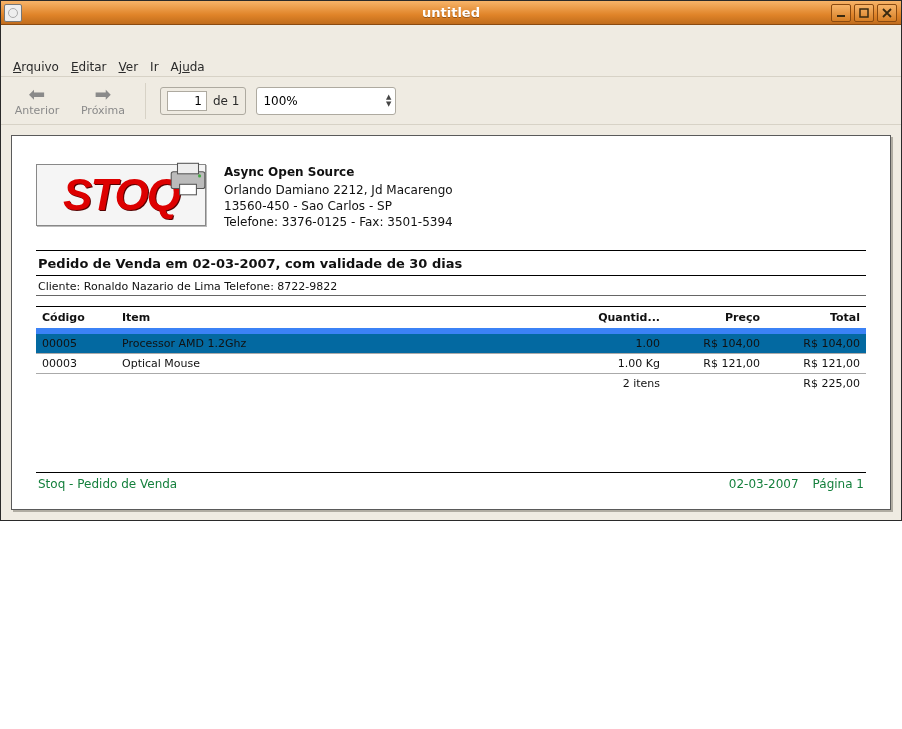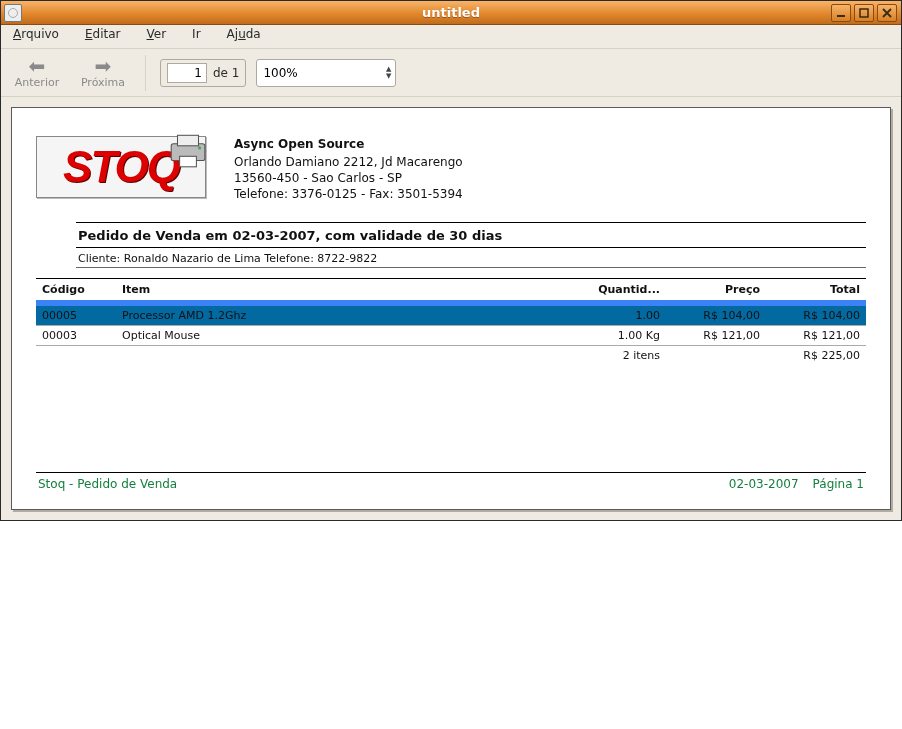--- a/index.html
+++ b/index.html
@@ -8,47 +8,47 @@
   .window { width: 902px; height: 521px; border: 1px solid #2a2a2a; background: #efebe2; display: flex; flex-direction: column; position: relative; }
   
   .titlebar { height: 24px; background: linear-gradient(to bottom, #f7b469 0%, #e08429 60%, #c06c1c 100%); border-bottom: 1px solid #8a4a10; display: flex; align-items: center; position: relative; }
   .titlebar .app-icon { width: 18px; height: 18px; margin-left: 3px; border: 1px solid #777; background: #eee; border-radius: 2px; position: relative; }
   .titlebar .app-icon::after { content: ""; position: absolute; inset: 3px; border: 1px solid #aaa; border-radius: 50%; }
   .titlebar .title { position: absolute; left: 0; right: 0; text-align: center; color: #fff; font-weight: bold; font-size: 13px; text-shadow: 0 1px 0 rgba(0,0,0,.3); pointer-events: none; }
   .win-controls { margin-left: auto; display: flex; gap: 3px; padding-right: 4px; }
   .win-btn { width: 20px; height: 18px; background: linear-gradient(to bottom, #f7b469, #d77f25); border: 1px solid #8a4a10; border-radius: 2px; display: flex; align-items: center; justify-content: center; color: #3a2a10; font-weight: bold; font-size: 12px; cursor: pointer; }
   .win-btn svg { display:block; }
   
-  .menubar { height: 24px; background: #efebe2; border-bottom: 1px solid #d7d2c6; display: flex; align-items: flex-start; padding: 0 6px; gap: 14px; }
+  .menubar { height: 24px; background: #efebe2; border-bottom: 1px solid #d7d2c6; display: flex; align-items: flex-end; padding: 0 6px; gap: 0; margin-top: 28px; }
   .menu-item { padding: 2px 6px; color: #2b2b2b; cursor: pointer; }
   .menu-item .ul { text-decoration: underline; }
   
   .toolbar { height: 48px; background: #efebe2; border-bottom: 1px solid #d7d2c6; display: flex; align-items: center; padding: 0 8px; gap: 10px; }
   .nav-btn { width: 56px; display: flex; flex-direction: column; align-items: center; color: #8a8a8a; cursor: default; }
   .nav-arrow { font-size: 20px; line-height: 18px; }
   .nav-label { font-size: 11px; margin-top: 1px; }
   .vsep { width: 1px; height: 36px; background: #d7d2c6; margin: 0 4px; }
   .page-box { display: inline-flex; align-items: center; border: 1px solid #aeaaa0; border-radius: 3px; background: #efebe2; height: 28px; padding: 0 6px; gap: 6px; }
   .page-input { width: 40px; height: 20px; text-align: right; padding: 1px 4px; border: 1px solid #aeaaa0; background: #fff; font-family: inherit; font-size: 12px; }
   .page-of { color: #2b2b2b; }
   .zoom-box { display: inline-flex; align-items: center; border: 1px solid #aeaaa0; border-radius: 3px; background: #fff; height: 28px; padding: 0 4px 0 6px; min-width: 140px; justify-content: space-between; cursor: pointer; }
   .zoom-val { font-size: 12px; }
   .spin { display: flex; flex-direction: column; font-size: 7px; line-height: 7px; color: #444; margin-left: 6px; }
   
   .viewport { flex: 1; background: #efebe2; padding: 10px; overflow: hidden; display:flex; }
   .page-wrap { flex:1; border: 1px solid #5a5a5a; background: #fff; box-shadow: 2px 2px 0 #b0aca2; position: relative; display: flex; flex-direction: column; padding: 28px 24px 18px 24px; }
   
-  .letterhead { display: flex; align-items: flex-start; gap: 28px; margin-bottom: 14px; }
+  .letterhead { display: flex; align-items: flex-start; gap: 18px; margin-bottom: 14px; }
   .logo-box { width: 170px; height: 62px; border: 1px solid #888; background: #f5f5f5; box-shadow: 1px 1px 0 #bbb; position: relative; display:flex; align-items:center; justify-content:center; }
   .logo-text { font-family: Impact, "Arial Black", sans-serif; font-size: 44px; letter-spacing: -2px; color: #d00; font-style: italic; font-weight: bold; text-shadow: 1px 1px 0 #550000; }
   .printer-icon { position: absolute; right: -4px; top: -6px; width: 42px; height: 38px; }
   .company { line-height: 16px; }
   .company .name { font-weight: bold; font-size: 12px; color: #111; margin-bottom: 2px; }
   .company .line { color: #111; font-size: 12px; }
-  .doc-title-bar { margin-top: 6px; margin-left: 40px; }
+  .doc-title-bar { margin-top: 6px; }
   .rule { height: 1px; background: #000; }
   .rule.thin { height: 1px; background: #666; }
   .doc-title { font-weight: bold; font-size: 13px; padding: 5px 2px 4px 2px; color: #111; }
   .client-line { font-size: 11px; padding: 4px 2px 2px 2px; color: #111; }
   table.items { width: 100%; border-collapse: collapse; margin-top: 10px; font-size: 11px; }
   table.items th { text-align: left; border-top: 1px solid #000; border-bottom: 6px solid #3b82f6; padding: 4px 6px; font-weight: bold; color: #111; }
   table.items th.num, table.items td.num { text-align: right; }
   table.items td { padding: 3px 6px; border-bottom: 1px solid #aaa; color: #111; }
   table.items tr.alt td { background: #0369a1; }
   .summary-row td { border-bottom: none !important; padding-top: 4px; }

